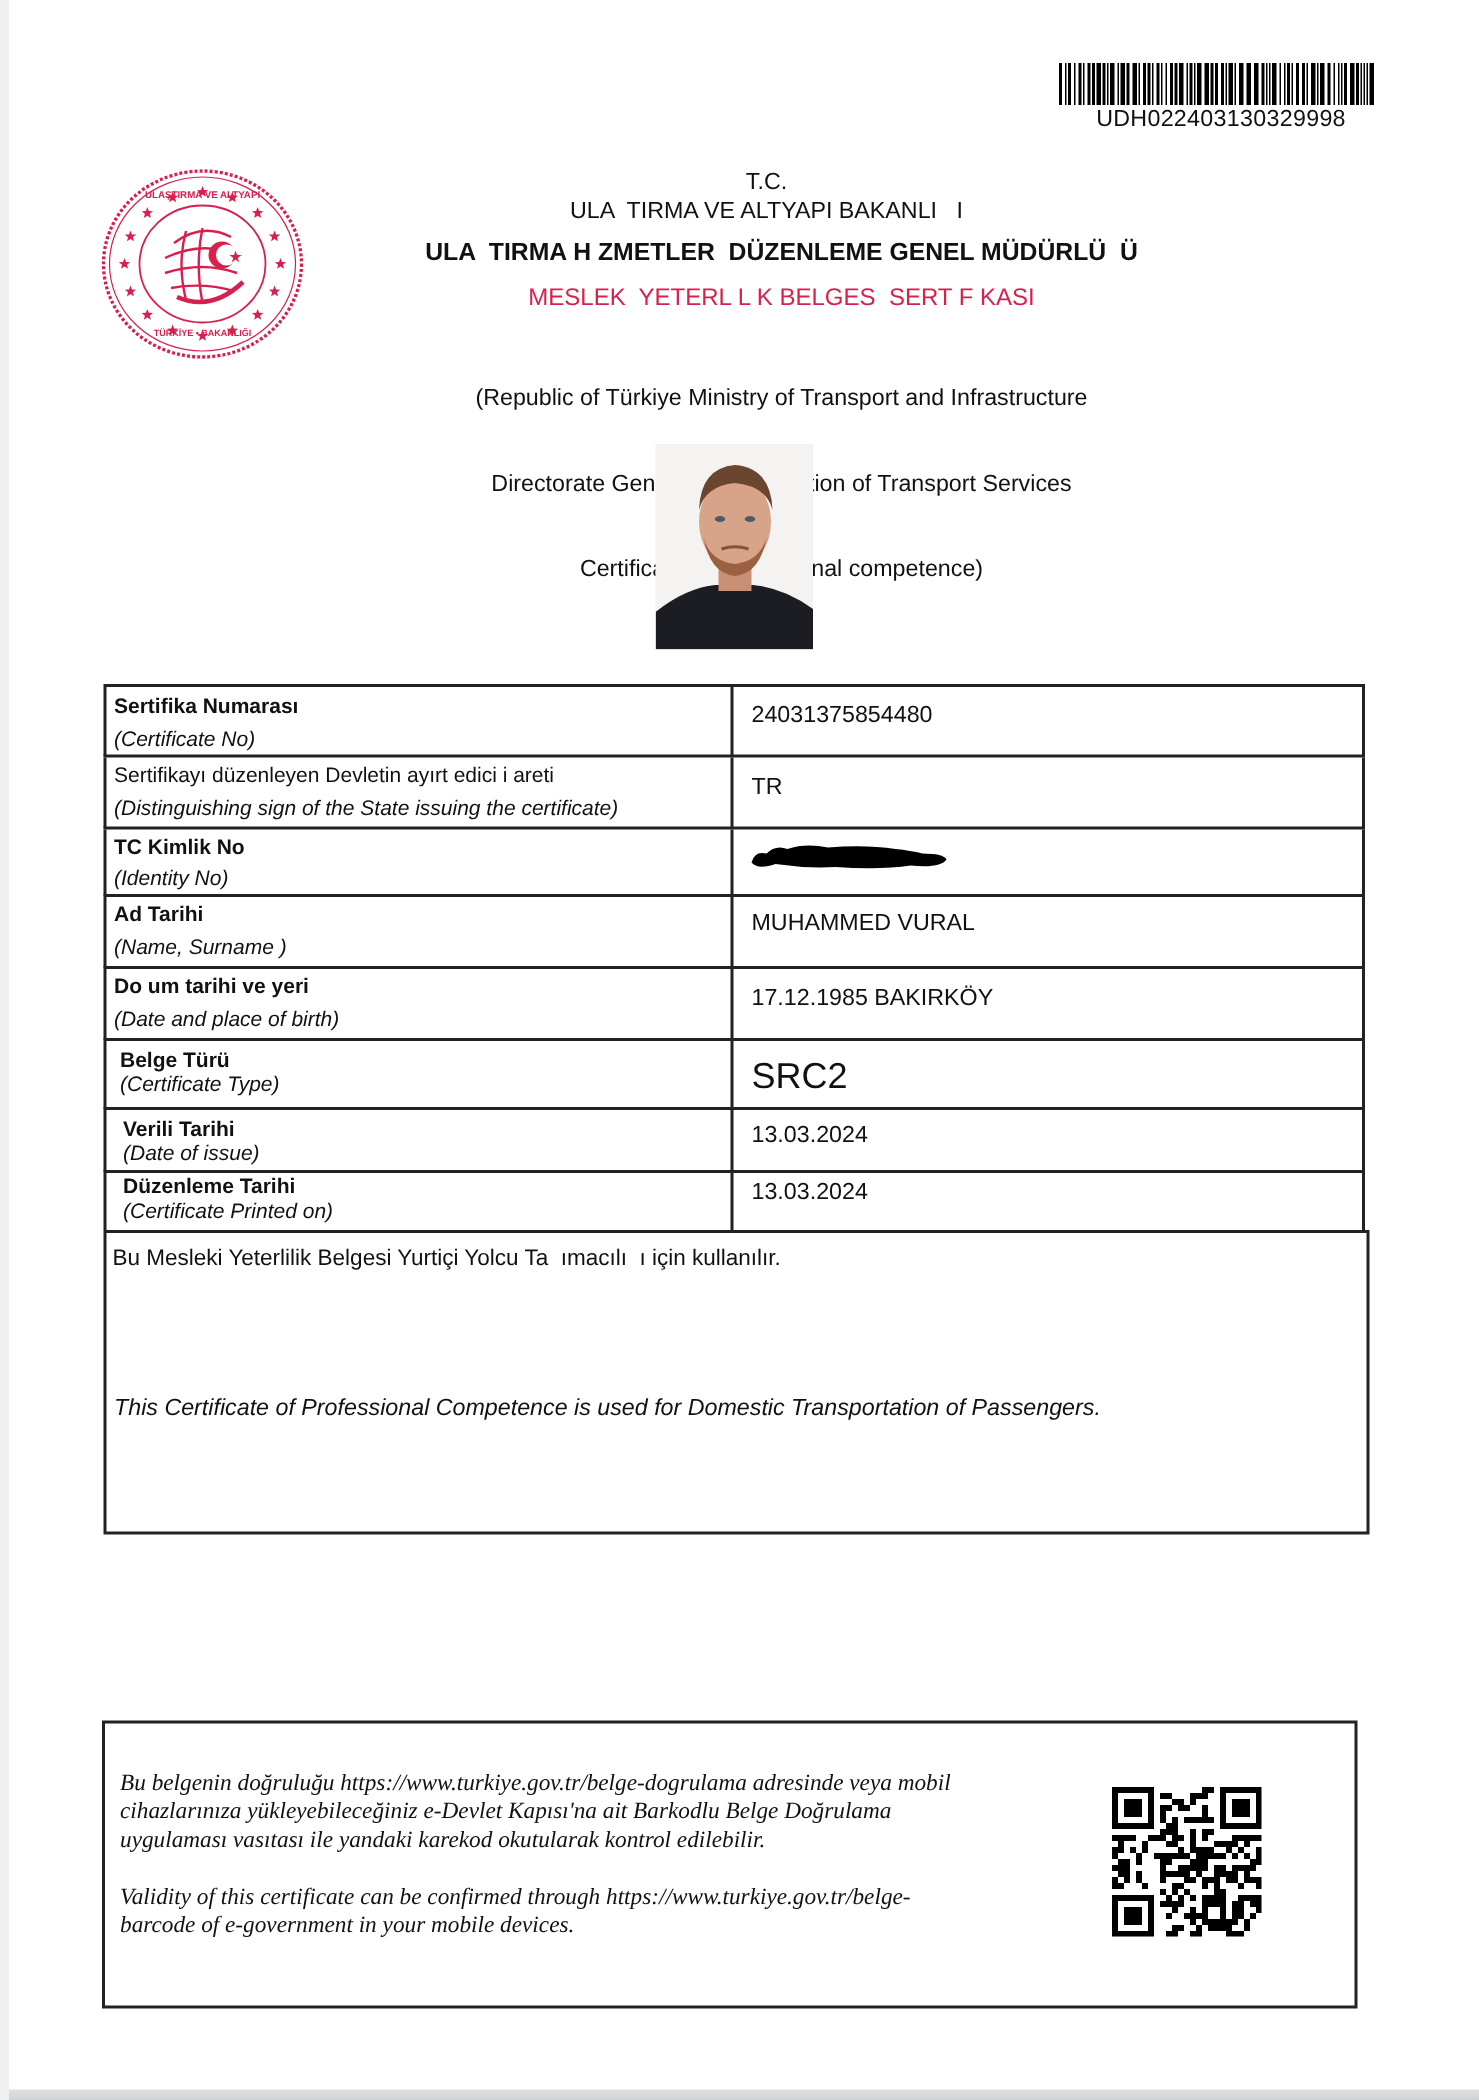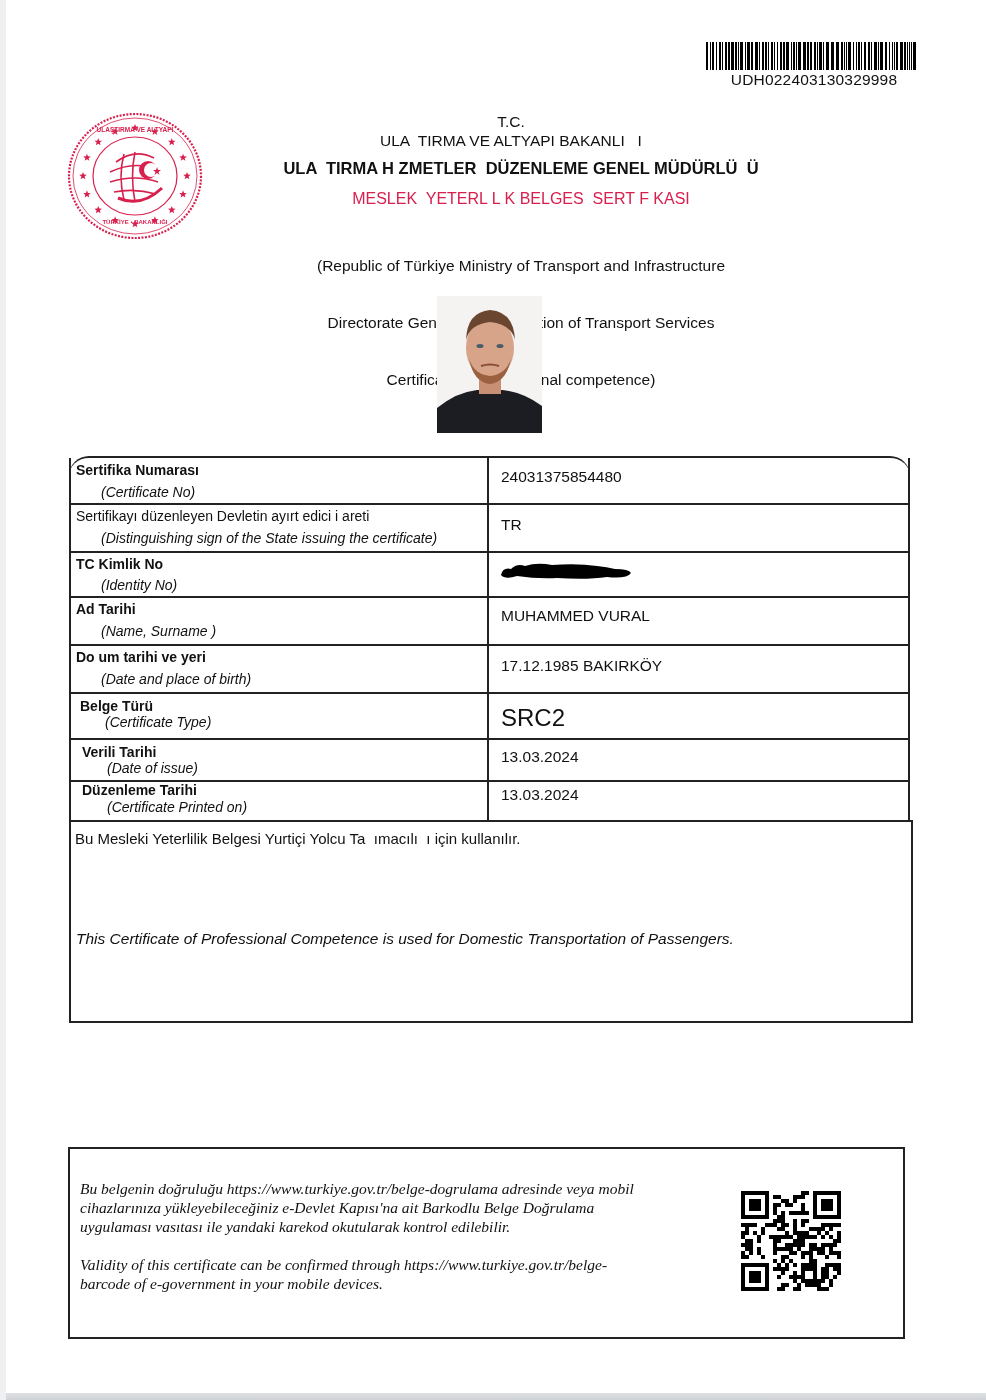--- a/index.html
+++ b/index.html
@@ -30,21 +30,21 @@
   
   .photo { position: absolute; left: 437px; top: 296px; width: 105px; height: 137px; background: #f3f2f0; overflow: hidden; }
 
   
   .main-table { position: absolute; left: 69px; top: 456px; width: 841px; }
   .row { position: absolute; left: 0; width: 841px; border-top: 2px solid #222; box-sizing: border-box; }
   .row .lbl { position: absolute; left: 0; top: 0; bottom: 0; width: 420px; border-left: 2px solid #222; border-right: 2px solid #222; box-sizing: border-box; }
   .row .val { position: absolute; left: 420px; right: 0; top: 0; bottom: 0; border-right: 2px solid #222; box-sizing: border-box; }
   .lbl .tr { position: absolute; left: 5px; font-size: 14px; font-weight: bold; white-space: nowrap; }
   .lbl .tr.normal { font-weight: normal; }
-  .lbl .en { position: absolute; left: 5px; font-size: 14px; font-style: italic; white-space: nowrap; margin-left: 25px; }
+  .lbl .en { position: absolute; left: 5px; font-size: 14px; font-style: italic; white-space: nowrap; }
   .val .v { position: absolute; left: 12px; font-size: 15.5px; white-space: nowrap; }
   .val .v.bold { font-weight: normal; font-size: 24px; }
 
   .usage-box { position: absolute; left: 69px; top: 820px; width: 844px; height: 203px; border: 2px solid #222; border-top: 2px solid #222; box-sizing: border-box; }
   .usage-tr { position: absolute; left: 4px; top: 8px; font-size: 15px; white-space: pre; }
   .usage-en { position: absolute; left: 5px; top: 108px; font-size: 15.5px; font-style: italic; white-space: nowrap; }
 
   
   .verify-box { position: absolute; left: 68px; top: 1147px; width: 837px; height: 192px; border: 2px solid #222; box-sizing: border-box; }
   .verify-text { position: absolute; left: 10px; font-family: "Liberation Serif", serif; font-style: italic; font-size: 15.5px; line-height: 19px; color: #111; width: 620px; }
@@ -185,21 +185,21 @@
     <path d="M29 44 Q30 16 53 14 Q77 16 78 44 Q74 28 53 26 Q33 28 29 44 Z" fill="#6a4630"></path>
     <path d="M32 62 Q36 86 53 88 Q70 86 74 62 Q70 78 53 80 Q36 78 32 62 Z" fill="#9a6040"></path>
     <ellipse cx="43" cy="50" rx="3.5" ry="2" fill="#4a5b6a"></ellipse>
     <ellipse cx="63" cy="50" rx="3.5" ry="2" fill="#4a5b6a"></ellipse>
     <path d="M44 70 Q53 67 62 70" stroke="#8a4f36" stroke-width="2" fill="none"></path>
   </svg>
 </div>
 
 <div class="main-table" id="main-table">
 
-  <div class="row" style="top:0;height:48px;border-radius:20px;">
+  <div class="row" style="top:0;height:48px;">
     <div class="lbl">
       <span class="tr" style="top:4px">Sertifika Numarası</span>
       <span class="en" style="top:26px">(Certificate No)</span>
     </div>
     <div class="val">
       <span class="v" style="top:10px">24031375854480</span>
     </div>
   </div>
 
   <div class="row" style="top:47px;height:49px;">

